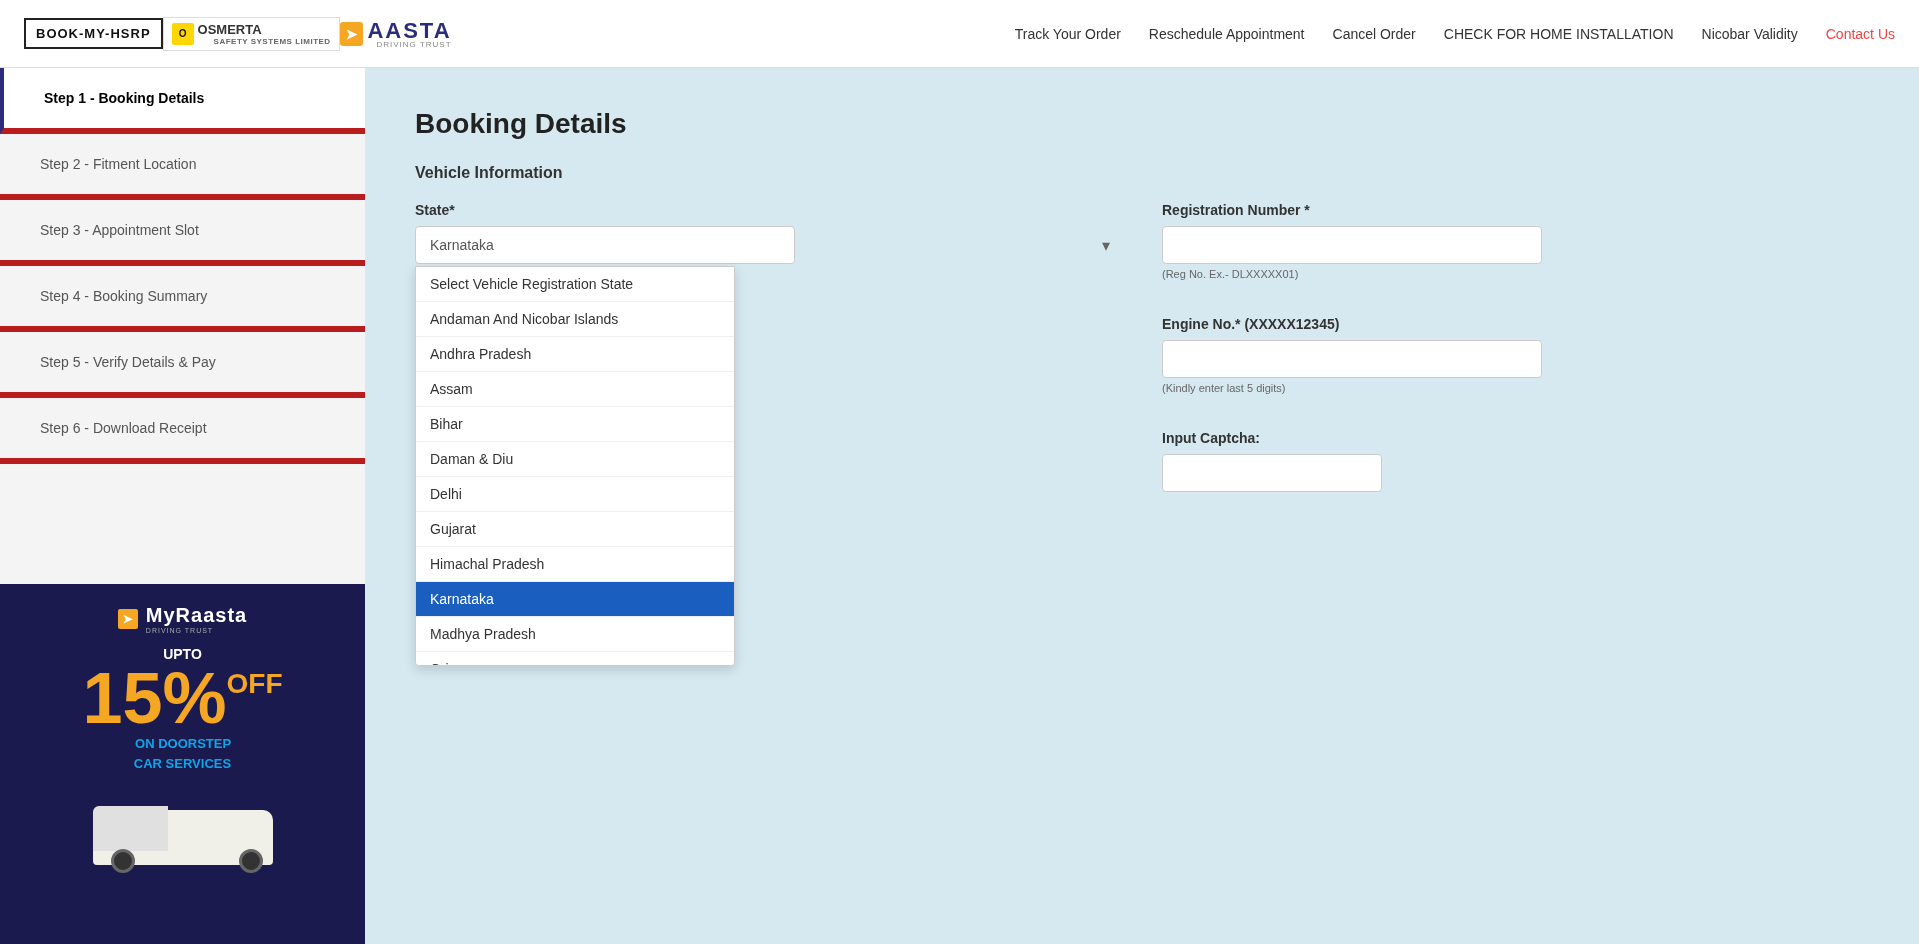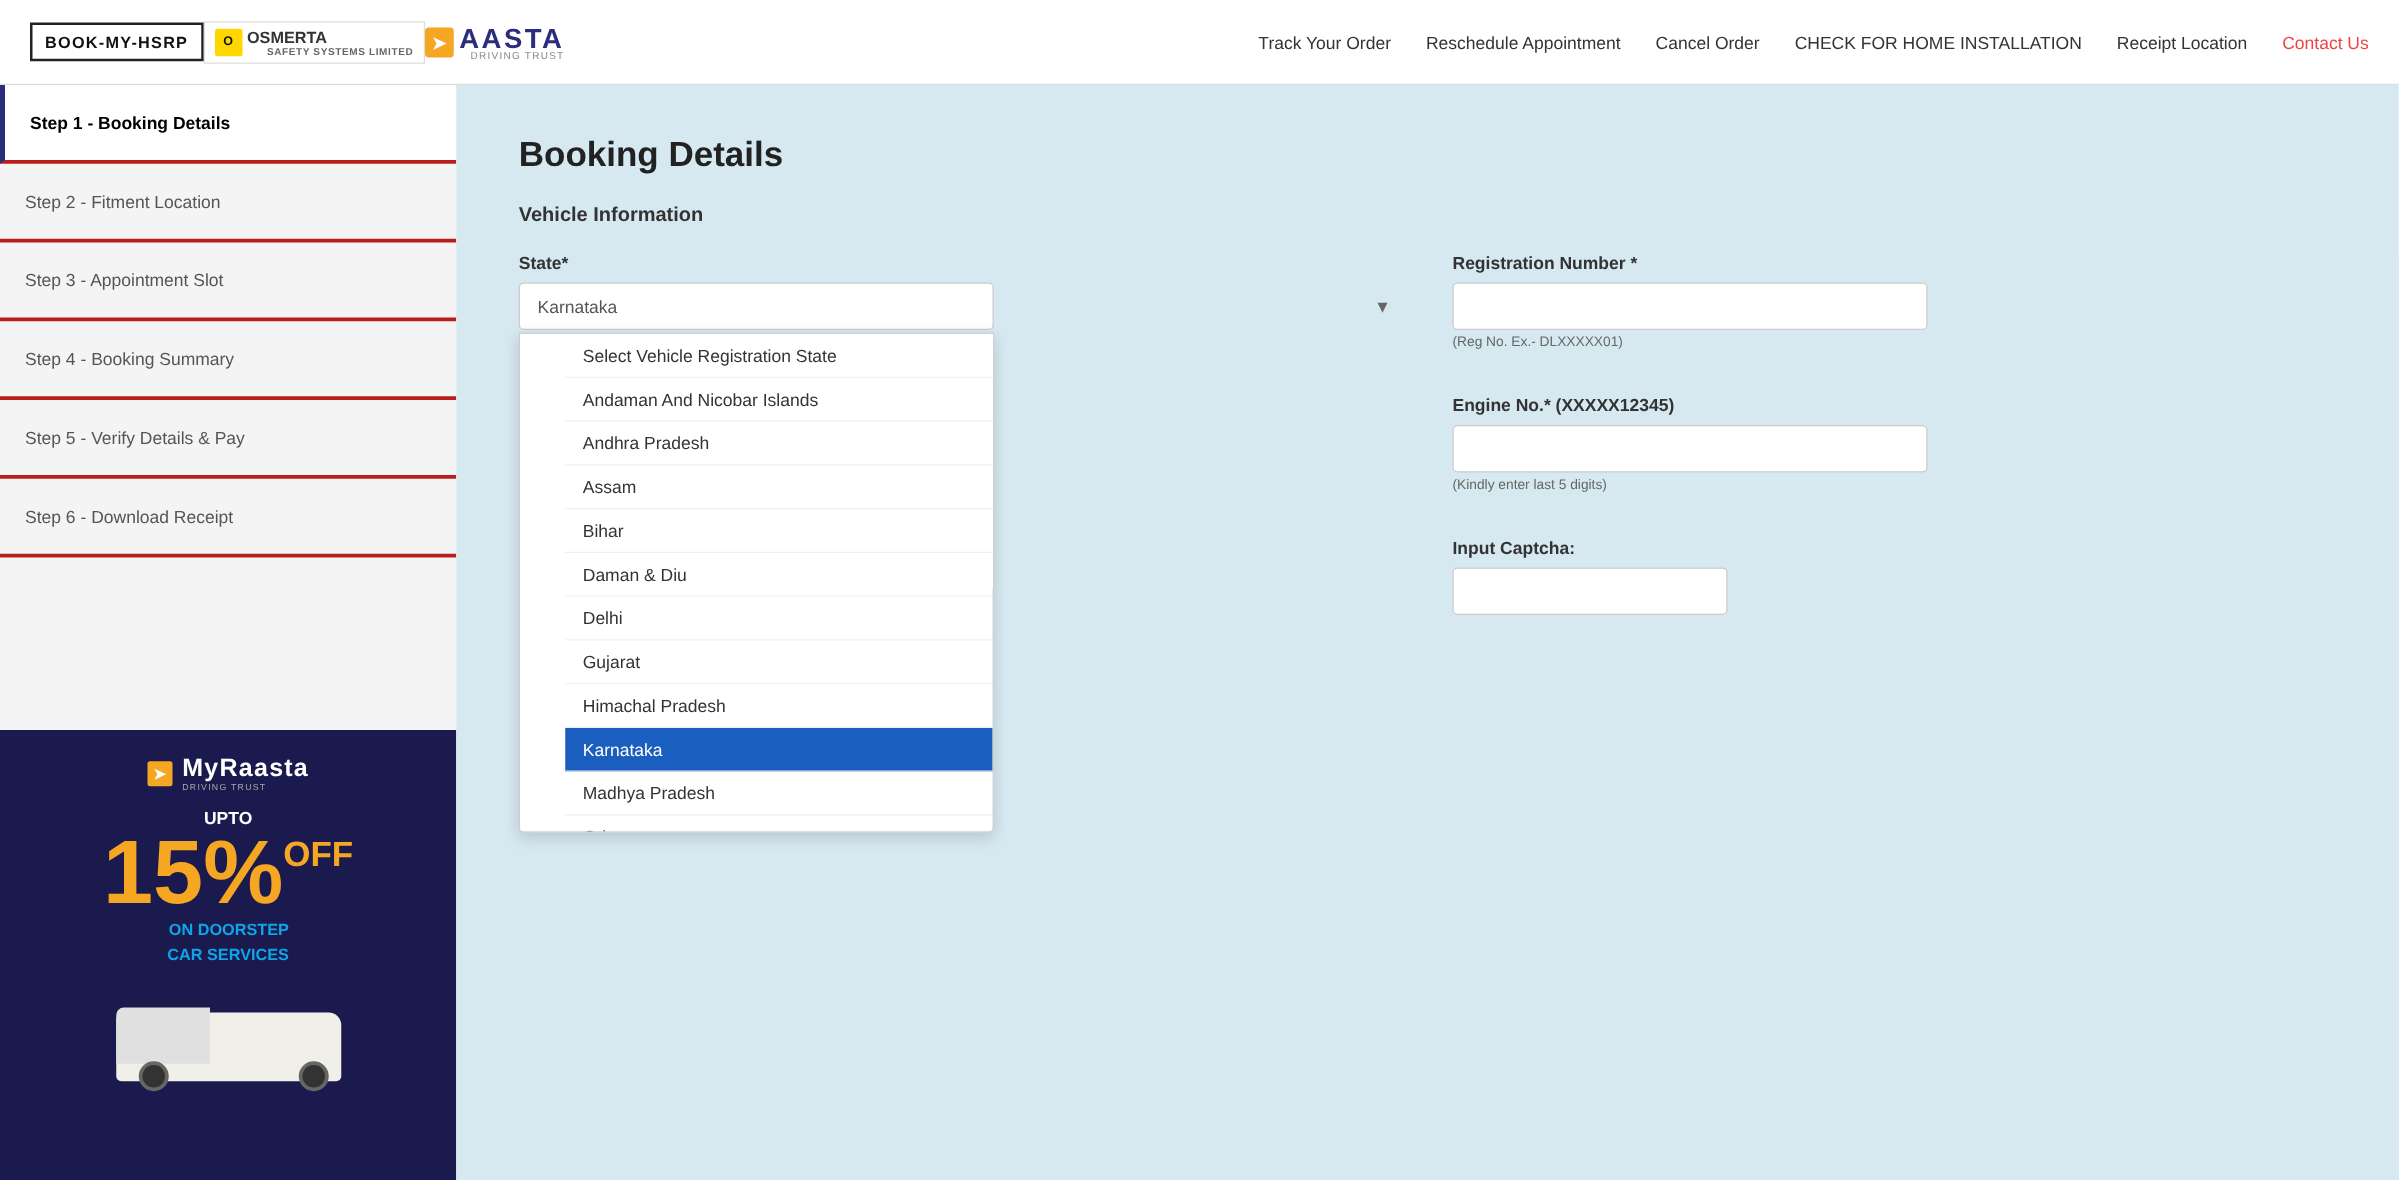--- a/index.html
+++ b/index.html
@@ -101,22 +101,22 @@
     
     .sidebar {
       width: 365px;
       min-width: 365px;
       background: #f4f4f4;
       padding: 0;
       display: flex;
       flex-direction: column;
     }
     .sidebar-step {
-      padding: 22px 20px;
-      border-bottom: 3px solid #b91c1c;
+      padding: 22px 40px;
+      border-bottom: 6px solid #b91c1c;
       font-size: 14px;
       color: #555;
     }
     .sidebar-step.active {
       background: #fff;
       color: #000;
       font-weight: 600;
       border-left: 4px solid #2c2c7c;
     }
     .sidebar-ad {
@@ -282,29 +282,28 @@
       transform: translateY(-50%);
       pointer-events: none;
       color: #666;
     }
 
     
     .dropdown-open {
       position: absolute;
       top: calc(100% + 2px);
       left: 0;
-      width: 380px;
+      width: 320px;
       background: #fff;
       border: 1px solid #ccc;
       border-radius: 0 0 4px 4px;
       z-index: 100;
       box-shadow: 0 4px 12px rgba(0,0,0,0.15);
       max-height: 400px;
       overflow-y: auto;
-      padding-left: 36px;
     }
     .dropdown-item {
       padding: 9px 14px;
       font-size: 14px;
       color: #333;
       cursor: pointer;
       border-bottom: 1px solid #f0f0f0;
     }
     .dropdown-item.highlighted {
       background: #1a5fbf;
@@ -367,21 +366,21 @@
         <span class="logo-aasta-sub">DRIVING TRUST</span>
       </div>
     </div>
   </div>
 
   <nav>
     <a href="#">Track Your Order</a>
     <a href="#">Reschedule Appointment</a>
     <a href="#">Cancel Order</a>
     <a href="#">CHECK FOR HOME INSTALLATION</a>
-    <a href="#">Receipt Location</a>
+    <a href="#">Nicobar Validity</a>
     <a href="#" class="contact-us-link">Contact Us</a>
   </nav>
 </header>
 
 <div class="page-body">
 
   <aside class="sidebar">
     <div class="sidebar-step active">Step 1 - Booking Details</div>
     <div class="sidebar-step">Step 2 - Fitment Location</div>
     <div class="sidebar-step">Step 3 - Appointment Slot</div>

